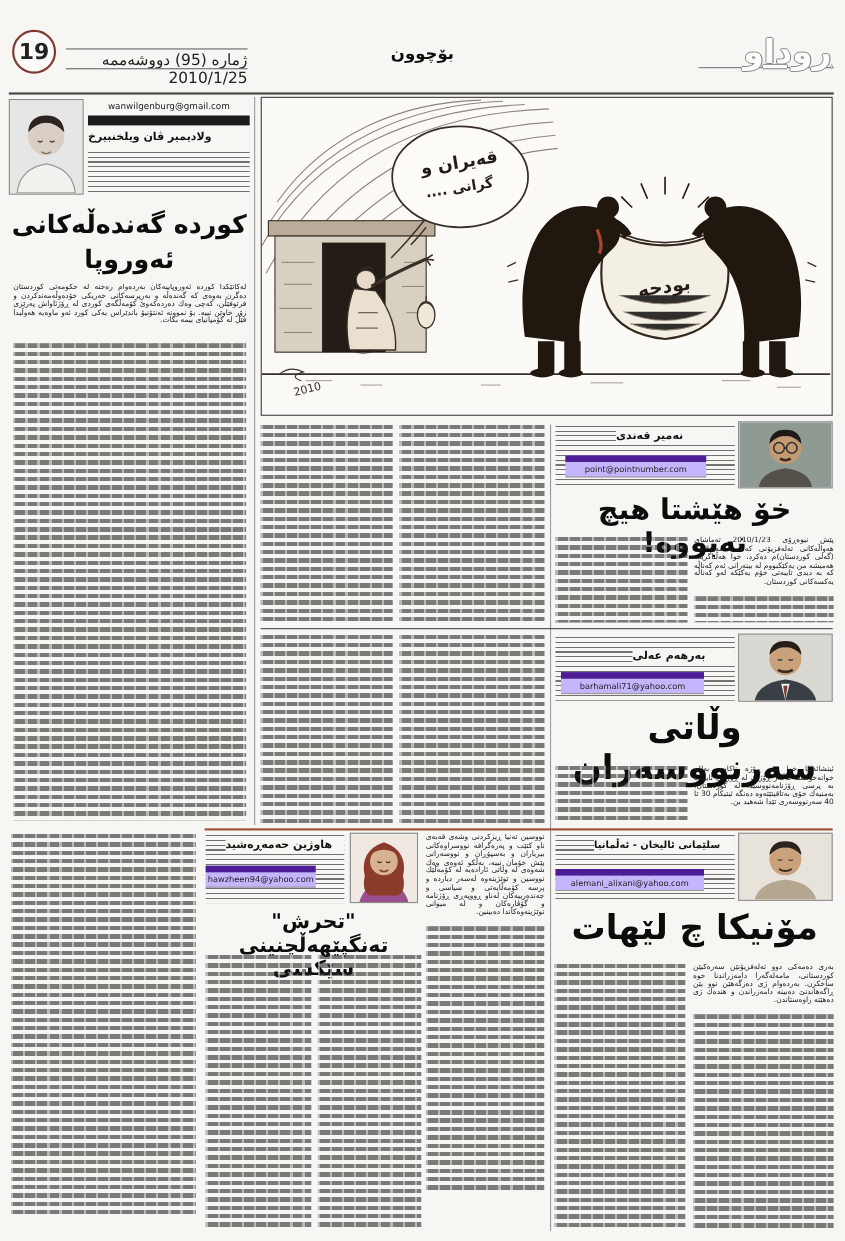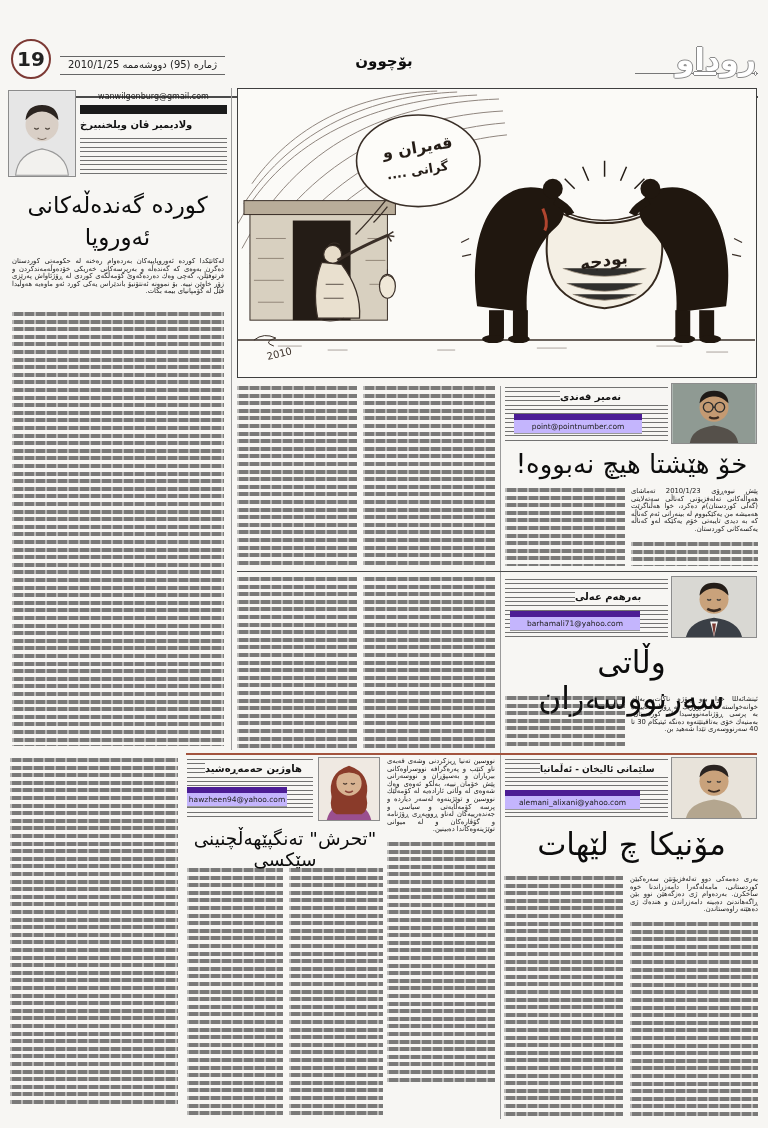--- a/index.html
+++ b/index.html
@@ -8,41 +8,41 @@
   .abs{position:absolute}
   
   .tx{background-image:
       repeating-linear-gradient(90deg, rgba(247,246,243,.5) 0 2px, rgba(255,255,255,0) 2px 11px),
       repeating-linear-gradient(180deg, rgba(32,32,32,.58) 0 4px, rgba(255,255,255,0) 4px 7.6px);}
   
   .rl{background-image:repeating-linear-gradient(180deg, rgba(70,70,70,.75) 0 1px, rgba(255,255,255,0) 1px 4.4px);}
   .col{display:flex;flex-direction:column;overflow:hidden}
   .ex{font-size:6.8px;line-height:7.6px;text-align:justify;direction:rtl;color:#1b1b1b;overflow:hidden;flex:0 0 auto}
   .fill{flex:1}
-  .hl{font-weight:normal;color:#0c0c0c;text-align:center;direction:rtl}
+  .hl{font-weight:bold;color:#0c0c0c;text-align:center;direction:rtl}
   .nm{font-weight:bold;font-size:10px;direction:rtl;color:#111;background:#f7f6f3;text-align:left;line-height:14px}
   .em{font-size:7.5px;color:#222;background:#c4b5fd;border-top:6px solid #4c1d95;border-bottom:1px solid #999;text-align:center;line-height:13px;direction:ltr}
   .vline{background:#9a9a9a}
   .hline{background:#4a4a4a}
   .photo{border:1px solid #8c8c8c;background:#ddd;overflow:hidden}
   .photo svg{display:block;width:100%;height:100%}
   .logo{font-size:30px;font-weight:bold;color:#fff;letter-spacing:1px;
         text-shadow:-1px 0 #8a8a8a,1px 0 #8a8a8a,0 -1px #8a8a8a,0 1px #8a8a8a;text-decoration:underline;}
   .circle19{width:40px;height:40px;border:2.5px solid #7d3a35;border-radius:50%;
         display:flex;align-items:center;justify-content:center;font-size:20px;font-weight:bold;color:#222;background:#fbfaf8}
 </style>
 </head>
 <body>
 
-<header class="abs" style="left:0;top:12px;width:768px;height:78px">
+<header class="abs" style="left:0;top:0;width:768px;height:78px">
   <div class="abs circle19" style="left:11px;top:27px">
     <span>19</span>
   </div>
   <div class="abs" style="left:60px;top:44px;width:165px;height:1px;background:#666"></div>
-  <div class="abs" style="left:60px;top:47px;width:165px;font-size:10px;direction:rtl;text-align:center;color:#222">ژمارە (95) دووشەممە  2010/1/25</div>
+  <div class="abs" style="left:60px;top:47px;width:165px;font-size:14px;direction:rtl;text-align:right;color:#222">ژمارە (95) دووشەممە  2010/1/25</div>
   <div class="abs" style="left:60px;top:62px;width:165px;height:1px;background:#666"></div>
   <div class="abs" style="left:334px;top:40px;width:100px;text-align:center;font-size:15px;font-weight:bold;direction:rtl;color:#0d0d0d">بۆچوون</div>
   <div class="abs" style="left:635px;top:61px;width:123px;height:1px;background:#777"></div>
   <div class="abs logo" style="right:12px;top:30px;direction:rtl">روداو</div>
   <div class="abs hline" style="left:8px;top:84px;width:750px;height:2px"></div>
 </header>
 
 <aside>
   <div class="abs photo" style="left:8px;top:90px;width:68px;height:87px;background:#e9e9e9">
     <svg viewBox="0 0 60 76">

